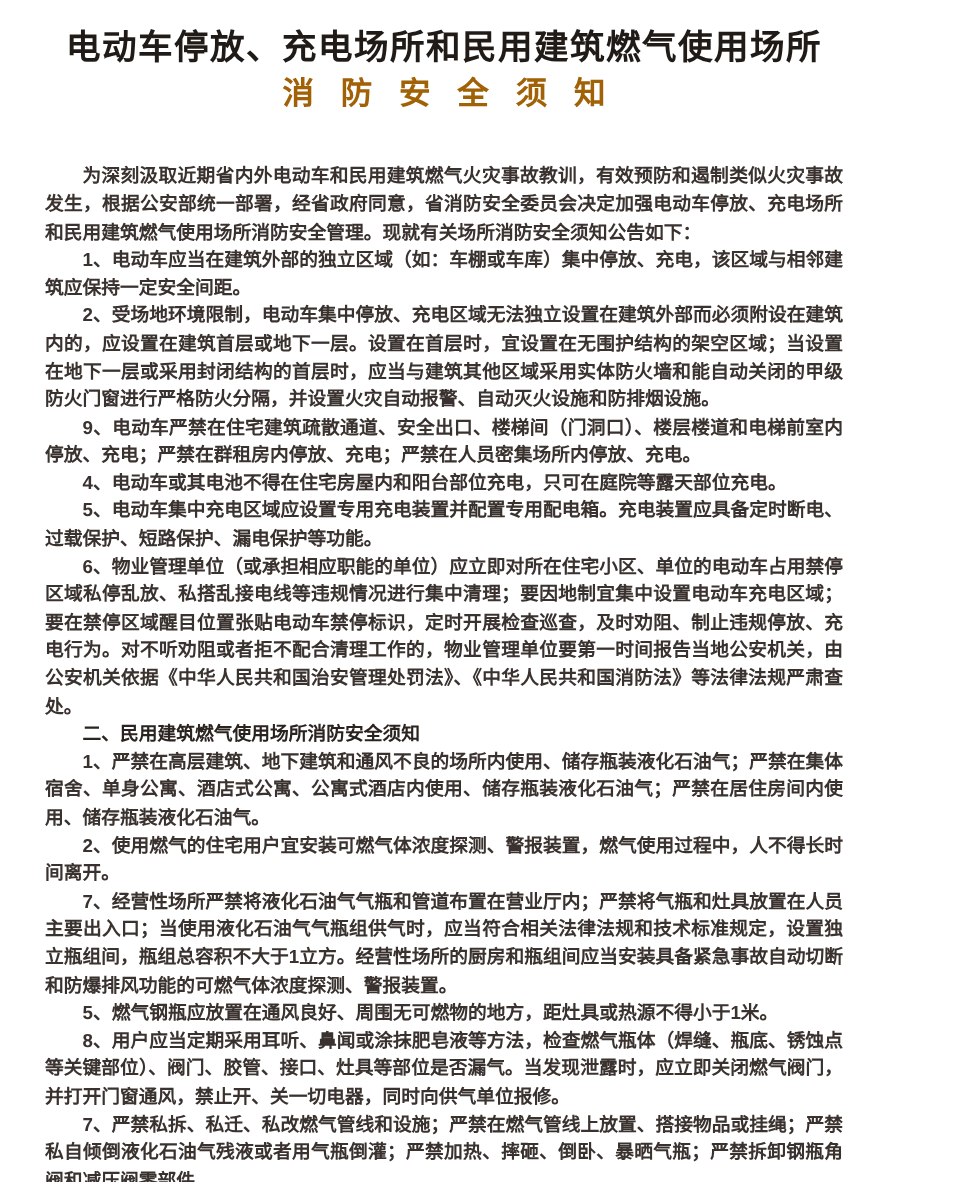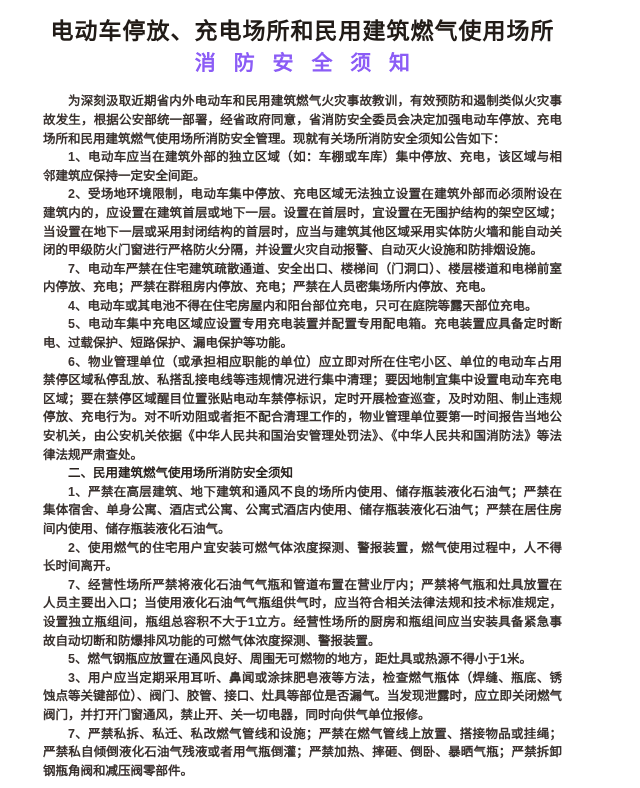--- a/index.html
+++ b/index.html
@@ -12,38 +12,38 @@
     height: 788px;
     overflow: hidden;
     font-family: "Liberation Sans", "DejaVu Sans", sans-serif;
     color: #3a322f;
     -webkit-font-smoothing: antialiased;
   }
   .page {
     box-sizing: border-box;
     width: 592px;
     height: 788px;
-    padding: 10px 30px 0 43px;
+    padding: 10px 30px 0 30px;
     background: #ffffff;
   }
   .doc-title {
     margin: 6px 0 2px 0;
     text-align: center;
     font-size: 23px;
     font-weight: bold;
     letter-spacing: 1px;
     color: #211b17;
     line-height: 1.35;
   }
   .doc-subtitle {
-    margin: 2px 0 16px 0;
+    margin: 2px 0 32px 0;
     text-align: center;
     font-size: 21px;
     font-weight: bold;
-    color: #8b5cf6;
+    color: #a16207;
     letter-spacing: 0.85em;
     text-indent: 0.85em; 
     line-height: 1.3;
   }
   .body-text p {
     margin: 0;
     font-size: 12.5px;
     line-height: 18.6px;
     text-align: justify;
     text-indent: 2em;
@@ -64,29 +64,29 @@
 
   <h2 class="doc-subtitle">消防安全须知</h2>
 
   <div class="body-text">
 
     <p class="intro">为深刻汲取近期省内外电动车和民用建筑燃气火灾事故教训，有效预防和遏制类似火灾事故发生，根据公安部统一部署，经省政府同意，省消防安全委员会决定加强电动车停放、充电场所和民用建筑燃气使用场所消防安全管理。现就有关场所消防安全须知公告如下：</p>
 
 
     <p>1、电动车应当在建筑外部的独立区域（如：车棚或车库）集中停放、充电，该区域与相邻建筑应保持一定安全间距。</p>
     <p>2、受场地环境限制，电动车集中停放、充电区域无法独立设置在建筑外部而必须附设在建筑内的，应设置在建筑首层或地下一层。设置在首层时，宜设置在无围护结构的架空区域；当设置在地下一层或采用封闭结构的首层时，应当与建筑其他区域采用实体防火墙和能自动关闭的甲级防火门窗进行严格防火分隔，并设置火灾自动报警、自动灭火设施和防排烟设施。</p>
-    <p>7、电动车严禁在住宅建筑疏散通道、安全出口、楼梯间（门洞口）、楼层楼道和电梯前室内停放、充电；严禁在群租房内停放、充电；严禁在人员密集场所内停放、充电。</p>
+    <p>9、电动车严禁在住宅建筑疏散通道、安全出口、楼梯间（门洞口）、楼层楼道和电梯前室内停放、充电；严禁在群租房内停放、充电；严禁在人员密集场所内停放、充电。</p>
     <p>4、电动车或其电池不得在住宅房屋内和阳台部位充电，只可在庭院等露天部位充电。</p>
     <p>5、电动车集中充电区域应设置专用充电装置并配置专用配电箱。充电装置应具备定时断电、过载保护、短路保护、漏电保护等功能。</p>
     <p>6、物业管理单位（或承担相应职能的单位）应立即对所在住宅小区、单位的电动车占用禁停区域私停乱放、私搭乱接电线等违规情况进行集中清理；要因地制宜集中设置电动车充电区域；要在禁停区域醒目位置张贴电动车禁停标识，定时开展检查巡查，及时劝阻、制止违规停放、充电行为。对不听劝阻或者拒不配合清理工作的，物业管理单位要第一时间报告当地公安机关，由公安机关依据《中华人民共和国治安管理处罚法》、《中华人民共和国消防法》等法律法规严肃查处。</p>
 
     <p class="section-heading">二、民用建筑燃气使用场所消防安全须知</p>
 
     <p>1、严禁在高层建筑、地下建筑和通风不良的场所内使用、储存瓶装液化石油气；严禁在集体宿舍、单身公寓、酒店式公寓、公寓式酒店内使用、储存瓶装液化石油气；严禁在居住房间内使用、储存瓶装液化石油气。</p>
     <p>2、使用燃气的住宅用户宜安装可燃气体浓度探测、警报装置，燃气使用过程中，人不得长时间离开。</p>
     <p>7、经营性场所严禁将液化石油气气瓶和管道布置在营业厅内；严禁将气瓶和灶具放置在人员主要出入口；当使用液化石油气气瓶组供气时，应当符合相关法律法规和技术标准规定，设置独立瓶组间，瓶组总容积不大于1立方。经营性场所的厨房和瓶组间应当安装具备紧急事故自动切断和防爆排风功能的可燃气体浓度探测、警报装置。</p>
     <p>5、燃气钢瓶应放置在通风良好、周围无可燃物的地方，距灶具或热源不得小于1米。</p>
-    <p>3、用户应当定期采用耳听、鼻闻或涂抹肥皂液等方法，检查燃气瓶体（焊缝、瓶底、锈蚀点等关键部位）、阀门、胶管、接口、灶具等部位是否漏气。当发现泄露时，应立即关闭燃气阀门，并打开门窗通风，禁止开、关一切电器，同时向供气单位报修。</p>
+    <p>8、用户应当定期采用耳听、鼻闻或涂抹肥皂液等方法，检查燃气瓶体（焊缝、瓶底、锈蚀点等关键部位）、阀门、胶管、接口、灶具等部位是否漏气。当发现泄露时，应立即关闭燃气阀门，并打开门窗通风，禁止开、关一切电器，同时向供气单位报修。</p>
     <p>7、严禁私拆、私迁、私改燃气管线和设施；严禁在燃气管线上放置、搭接物品或挂绳；严禁私自倾倒液化石油气残液或者用气瓶倒灌；严禁加热、摔砸、倒卧、暴晒气瓶；严禁拆卸钢瓶角阀和减压阀零部件。</p>
 
   </div>
 
 </div>
 
 </body></html>

